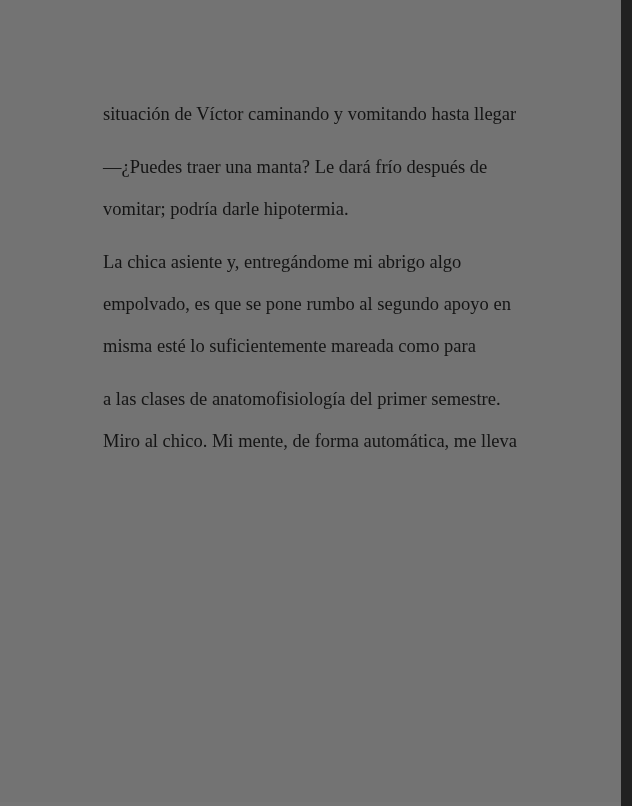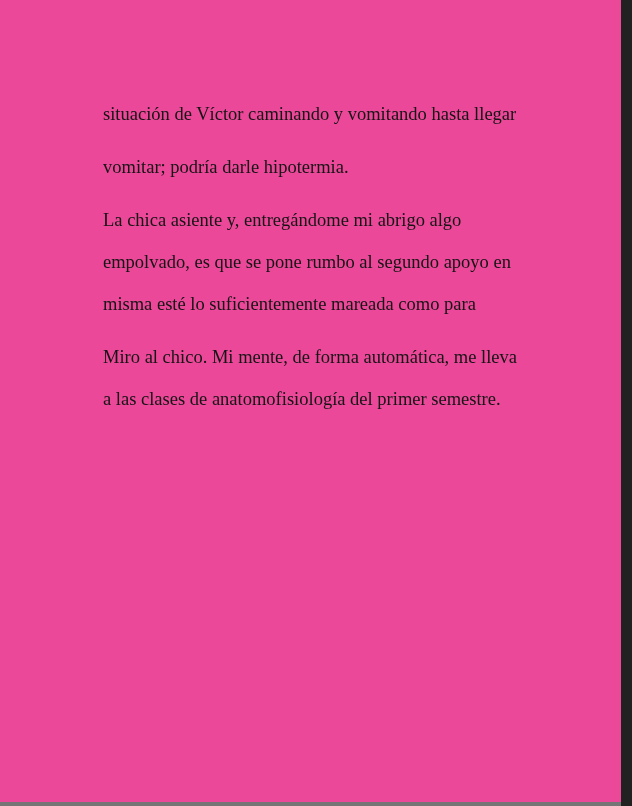--- a/index.html
+++ b/index.html
@@ -12,21 +12,21 @@
     background: #ffffff;
     position: relative;
     overflow: hidden;
   }
   .page {
     position: absolute;
     left: 0;
     top: 0;
     width: 621px;
     height: 802px;
-    background: #ec4899;
+    background: #737373;
   }
   .text-block {
     position: absolute;
     left: 103px;
     top: 93px;
     width: 450px;
     font-family: "Liberation Serif", "DejaVu Serif", serif;
     font-size: 18.5px;
     line-height: 42px;
     color: #141414;
@@ -63,31 +63,32 @@
 
 <div class="page">
   <div class="text-block">
 
     <div class="para">
       <div class="line">situación de Víctor caminando y vomitando hasta llegar</div>
     </div>
 
 
     <div class="para">
+      <div class="line">—¿Puedes traer una manta? Le dará frío después de</div>
       <div class="line">vomitar; podría darle hipotermia.</div>
     </div>
 
     <div class="para">
       <div class="line">La chica asiente y, entregándome mi abrigo algo</div>
       <div class="line">empolvado, es que se pone rumbo al segundo apoyo en</div>
       <div class="line">misma esté lo suficientemente mareada como para</div>
     </div>
 
     <div class="para">
+      <div class="line">a las clases de anatomofisiología del primer semestre.</div>
       <div class="line">Miro al chico. Mi mente, de forma automática, me lleva</div>
-      <div class="line">a las clases de anatomofisiología del primer semestre.</div>
     </div>
 
   </div>
 </div>
 
 <div class="bottom-line"></div>
 <div class="edge-strip"></div>
 
 </body></html>

